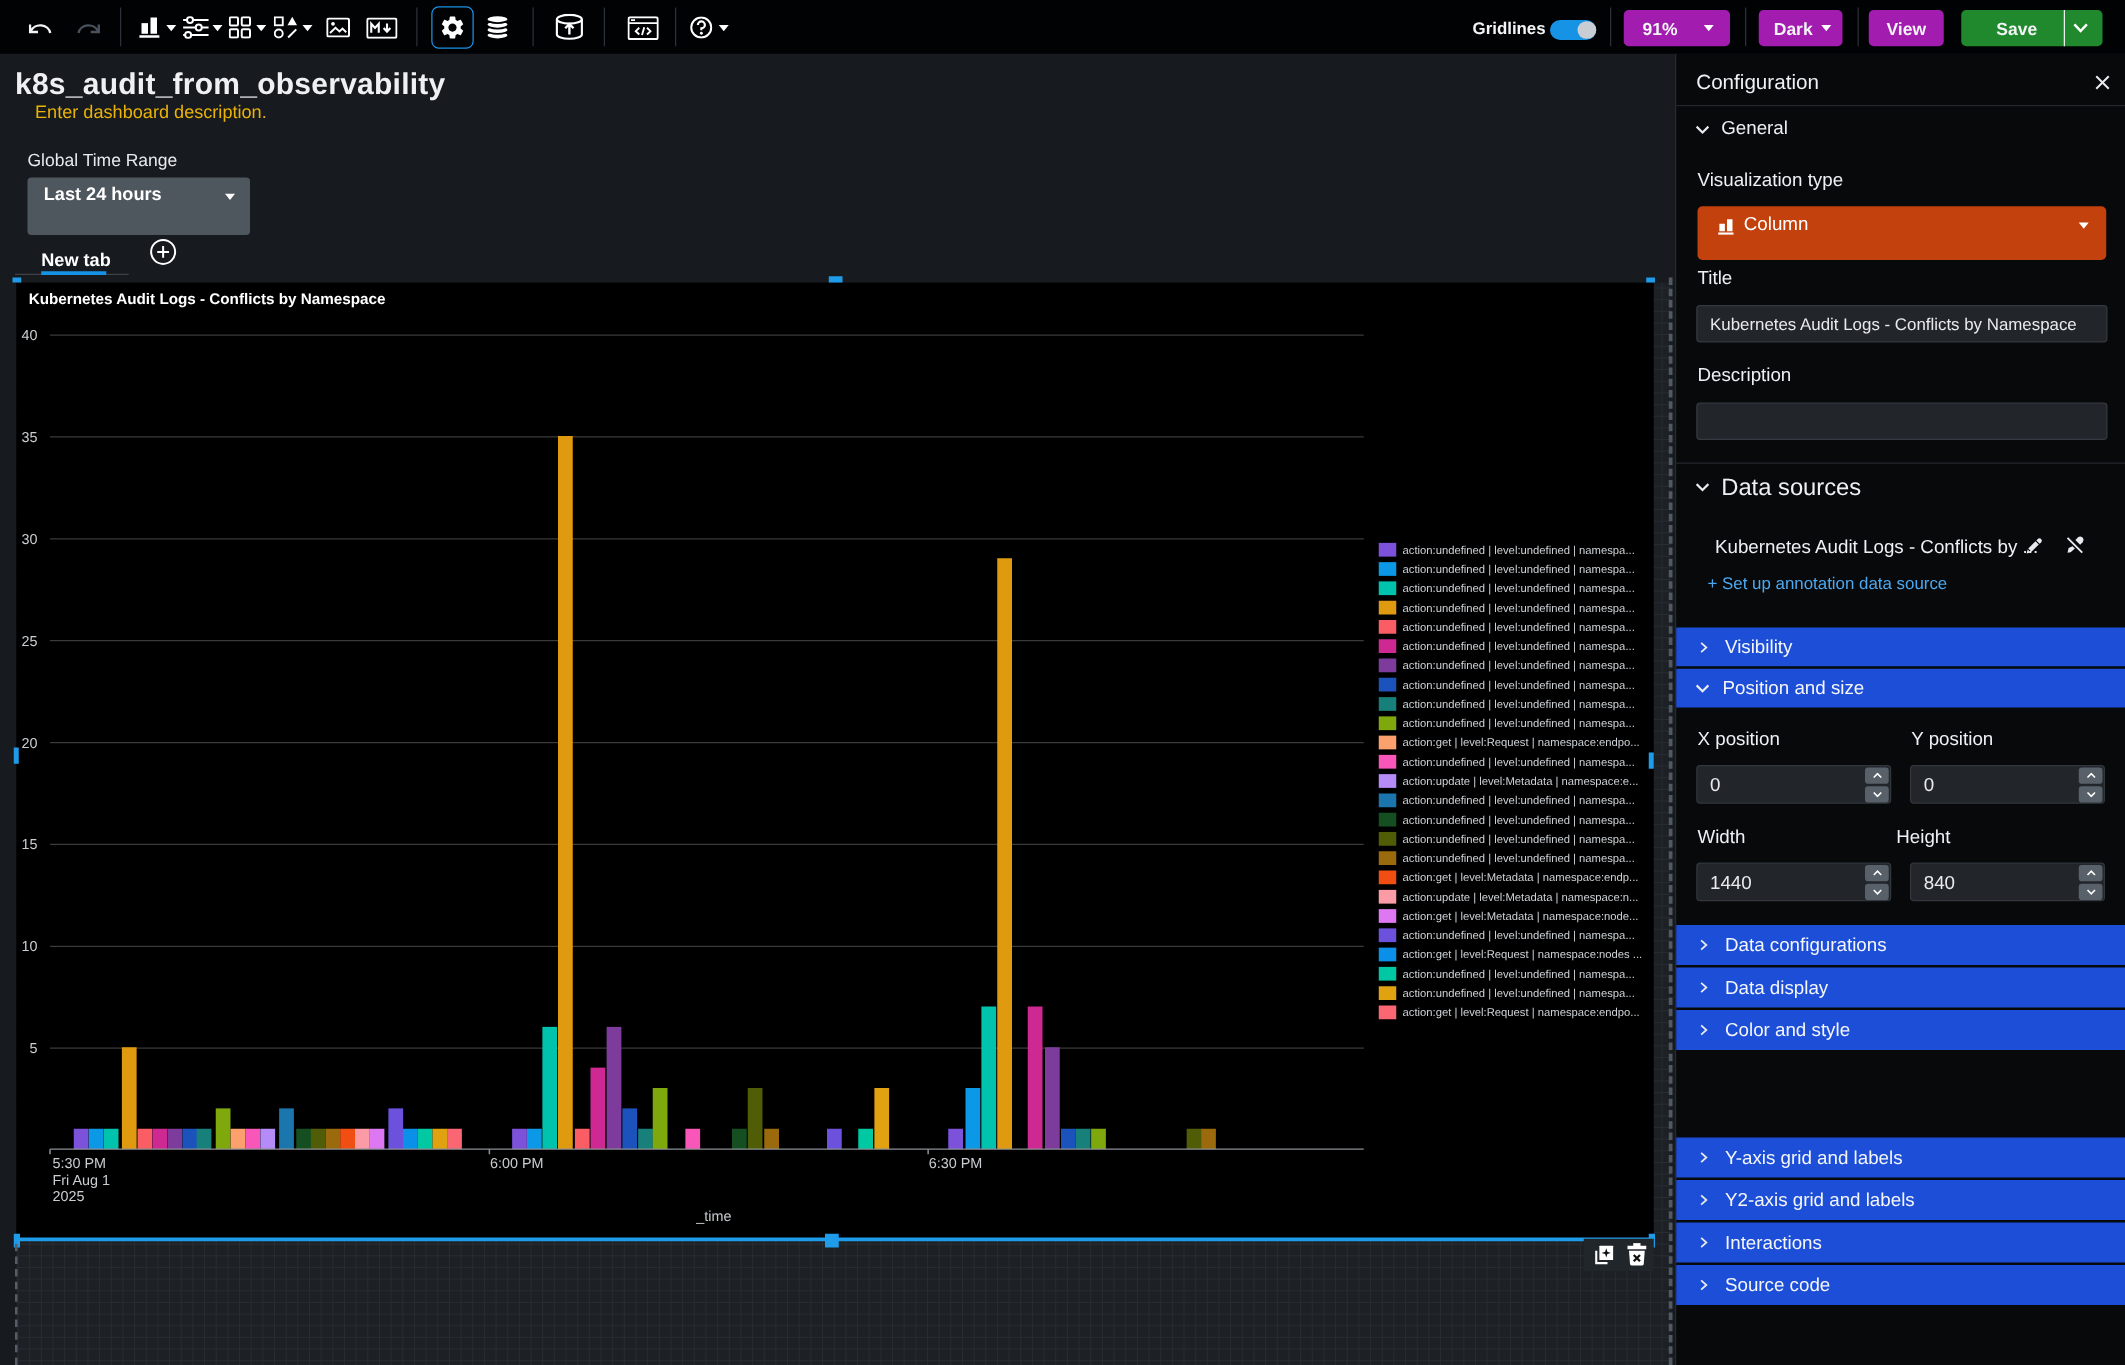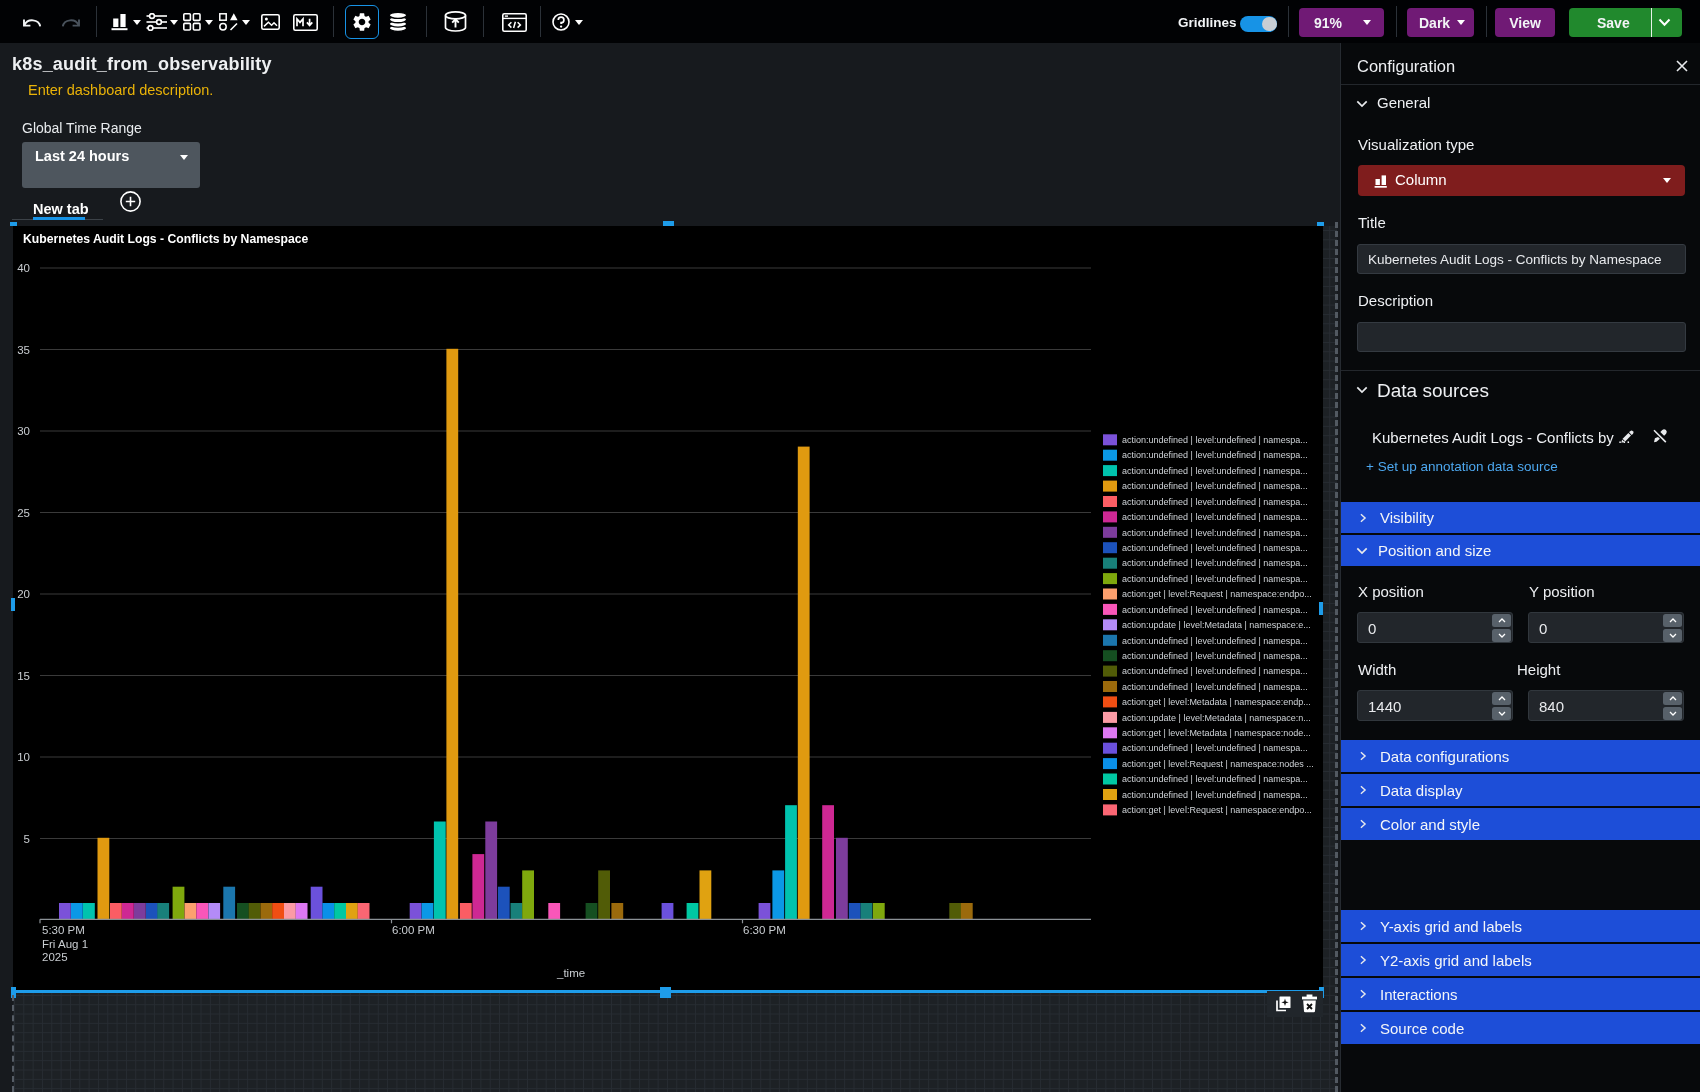--- a/index.html
+++ b/index.html
@@ -2,21 +2,21 @@
 <html><head>
 <meta charset="utf-8">
 <style>
   * { margin:0; padding:0; box-sizing:border-box; }
   html,body { width:1700px; height:1092px; background:#171a1e; overflow:hidden;
     font-family:"Liberation Sans", sans-serif; }
   .abs { position:absolute; }
   #topbar { position:absolute; left:0; top:0; width:1700px; height:43px; background:#010204; }
   .tdiv { position:absolute; top:6px; width:1px; height:31px; background:#2b3138; }
   .caret { width:0; height:0; border-left:4.5px solid transparent; border-right:4.5px solid transparent; border-top:5px solid #fff; display:inline-block; }
-  .btn { position:absolute; top:8px; height:29px; background:#701a75; border-radius:4px;
+  .btn { position:absolute; top:8px; height:29px; background:#a21caf; border-radius:4px;
          color:#f2f4f6; font-size:14px; font-weight:bold; display:flex; align-items:center; justify-content:center; }
   #canvas { position:absolute; left:0; top:43px; width:1340px; height:1049px; background:#171a1e; }
   #gridarea { position:absolute; left:13px; top:183px; width:1324px; height:866px;
     background-color:#1d2125;
     background-image:linear-gradient(#272c32 1px, transparent 1px), linear-gradient(90deg, #272c32 1px, transparent 1px);
     background-size:9.33px 9.33px; background-position:1px 4px; }
   #panel { position:absolute; left:13px; top:183px; width:1310px; height:765px; background:#000000; }
   #config { position:absolute; left:1340px; top:43px; width:360px; height:1049px; background:#07090b; color:#eef0f3; border-left:1px solid #262b31; }
   .clabel { position:absolute; left:17px; font-size:15px; color:#eef0f3; }
   .cinput { position:absolute; left:16px; width:329px; height:30px; background:#22262b; border:1px solid #343a41; border-radius:3px;
@@ -28,21 +28,21 @@
   .spin { position:absolute; width:19px; height:30px; right:1px; top:0; display:flex; flex-direction:column; justify-content:center; gap:1.5px; }
   .spin div { height:13px; background:#58616a; border-radius:2.5px; display:flex; align-items:center; justify-content:center; }
   .numin { position:absolute; width:156px; height:31px; background:#22262b; border:1px solid #31373d; border-radius:3px;
            color:#e8eaed; font-size:15px; }
   .numin span { position:absolute; left:10px; top:7px; }
 </style>
 </head>
 <body>
 <div id="canvas">
   <div id="gridarea"></div>
-  <div class="abs" style="left:12px;top:11px;font-size:18px;font-weight:bold;color:#eef0f2;letter-spacing:0.2px;">k8s_audit_from_observability</div>
+  <div class="abs" style="left:12px;top:11px;font-size:24px;font-weight:bold;color:#eef0f2;letter-spacing:0.2px;">k8s_audit_from_observability</div>
   <div class="abs" style="left:28px;top:39px;font-size:14.5px;color:#eab308;">Enter dashboard description.</div>
   <div class="abs" style="left:22px;top:77px;font-size:14px;color:#e8ebee;">Global Time Range</div>
   <div class="abs" style="left:22px;top:99px;width:178px;height:46px;background:#4e565e;border-radius:3px;text-align:center;">
      <span style="position:absolute;left:13px;top:6px;font-size:14.5px;font-weight:bold;color:#fff;">Last 24 hours</span>
      <span class="caret" style="position:absolute;right:12px;top:13px;"></span>
   </div>
   <div class="abs" style="left:33px;top:158px;font-size:14.5px;font-weight:bold;color:#fff;">New tab</div>
   <div class="abs" style="left:12px;top:176px;width:91px;height:1px;background:#3c4248;"></div>
   <div class="abs" style="left:33px;top:174px;width:52px;height:3px;background:#1793e6;"></div>
   <svg class="abs" style="left:119px;top:147px" width="23" height="23" viewBox="0 0 23 23">
@@ -334,21 +334,21 @@
   <div class="abs" style="left:16px;top:14px;font-size:16.5px;font-weight:normal;">Configuration</div>
   <svg class="abs" style="left:334px;top:16px" width="14" height="14" viewBox="0 0 14 14">
     <path d="M2 2 L12 12 M12 2 L2 12" stroke="#e8eaed" stroke-width="1.6"></path>
   </svg>
   <div class="abs" style="left:0;top:41px;width:360px;height:1px;background:#23272c;"></div>
   <svg class="abs" style="left:15px;top:57px" width="12" height="8" viewBox="0 0 12 8">
       <path d="M1.3 1.3 L6 6 L10.7 1.3" fill="none" stroke="#e8eaed" stroke-width="1.7"></path>
     </svg>
   <div class="abs" style="left:36px;top:51px;font-size:15px;">General</div>
   <div class="clabel" style="top:93px;">Visualization type</div>
-  <div class="abs" style="left:17px;top:122px;width:327px;height:31px;background:#7f1d1d;border-radius:4px;">
+  <div class="abs" style="left:17px;top:122px;width:327px;height:43px;background:#c2410c;border-radius:4px;">
     <svg class="abs" style="left:16px;top:8px" width="15" height="15" viewBox="0 0 15 15">
       <rect x="1.5" y="6" width="4.4" height="6" fill="#fff"></rect>
       <rect x="7.6" y="2.4" width="4.4" height="9.6" fill="#fff"></rect>
       <rect x="0.6" y="13" width="12.2" height="1.7" fill="#fff"></rect>
     </svg>
     <span style="position:absolute;left:37px;top:6px;font-size:15px;color:#fff;">Column</span>
     <span class="caret" style="position:absolute;right:14px;top:13px;"></span>
   </div>
   <div class="clabel" style="top:171px;">Title</div>
   <div class="cinput" style="top:201px;">Kubernetes Audit Logs - Conflicts by Namespace</div>

